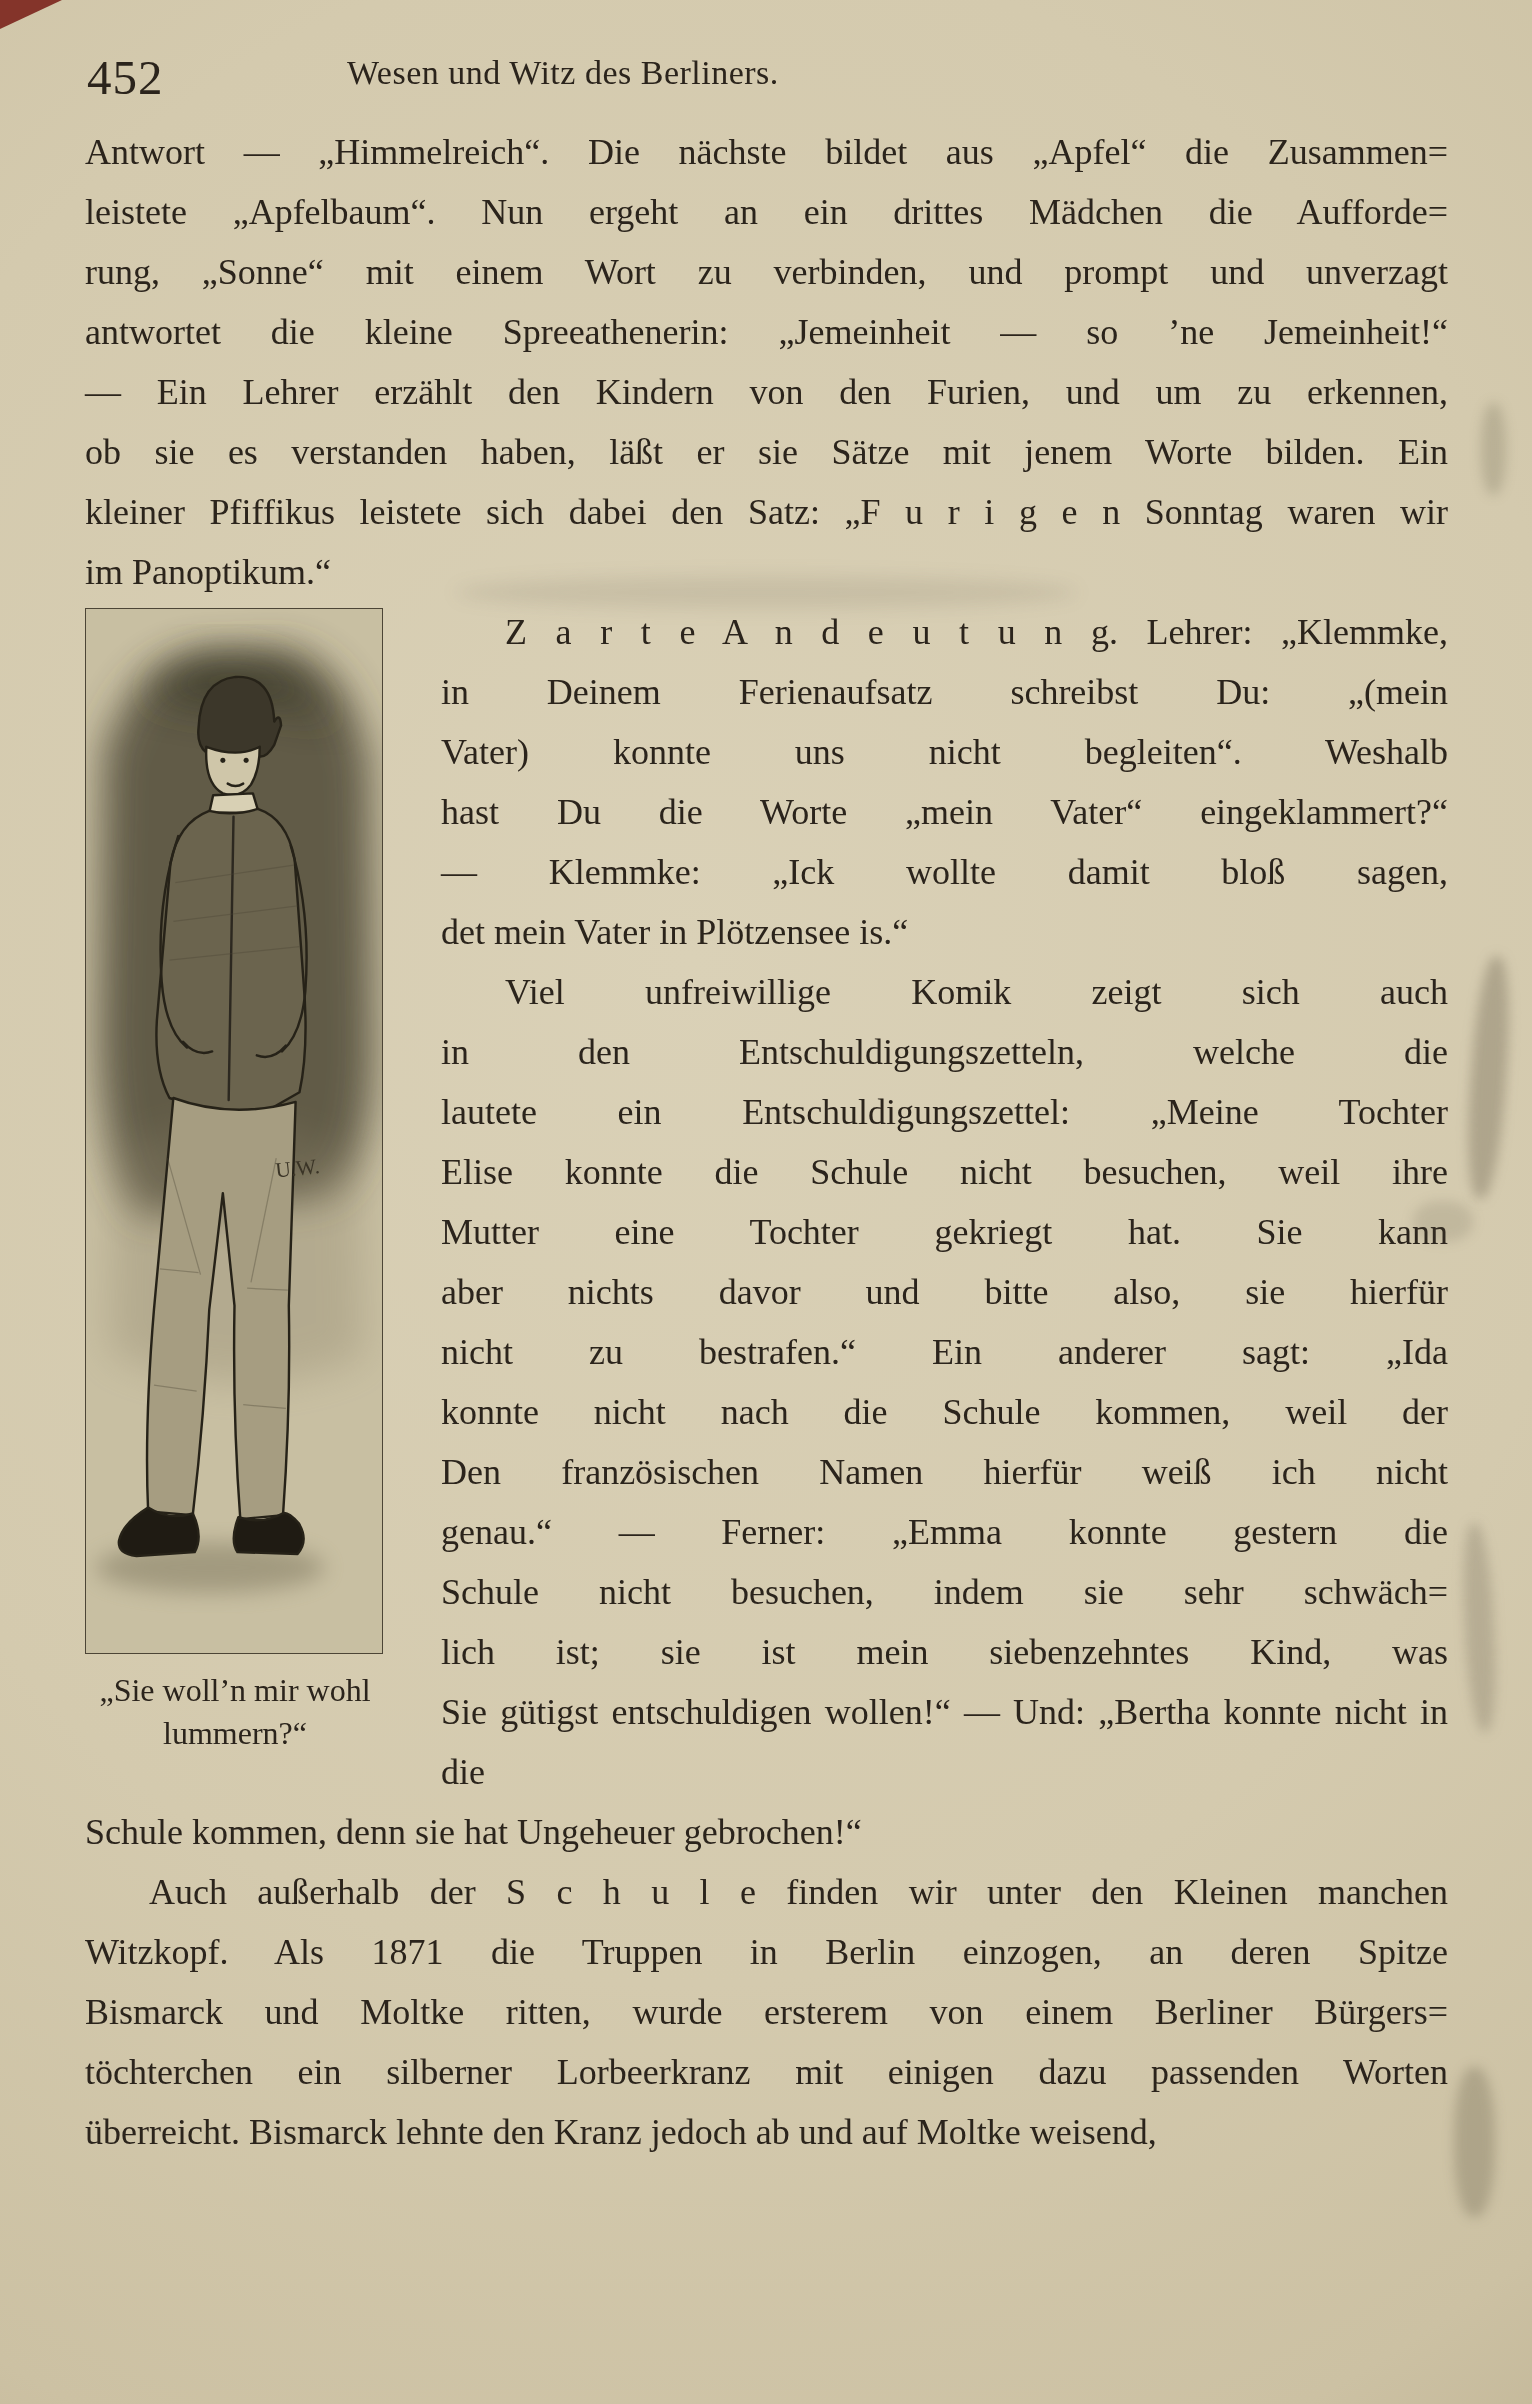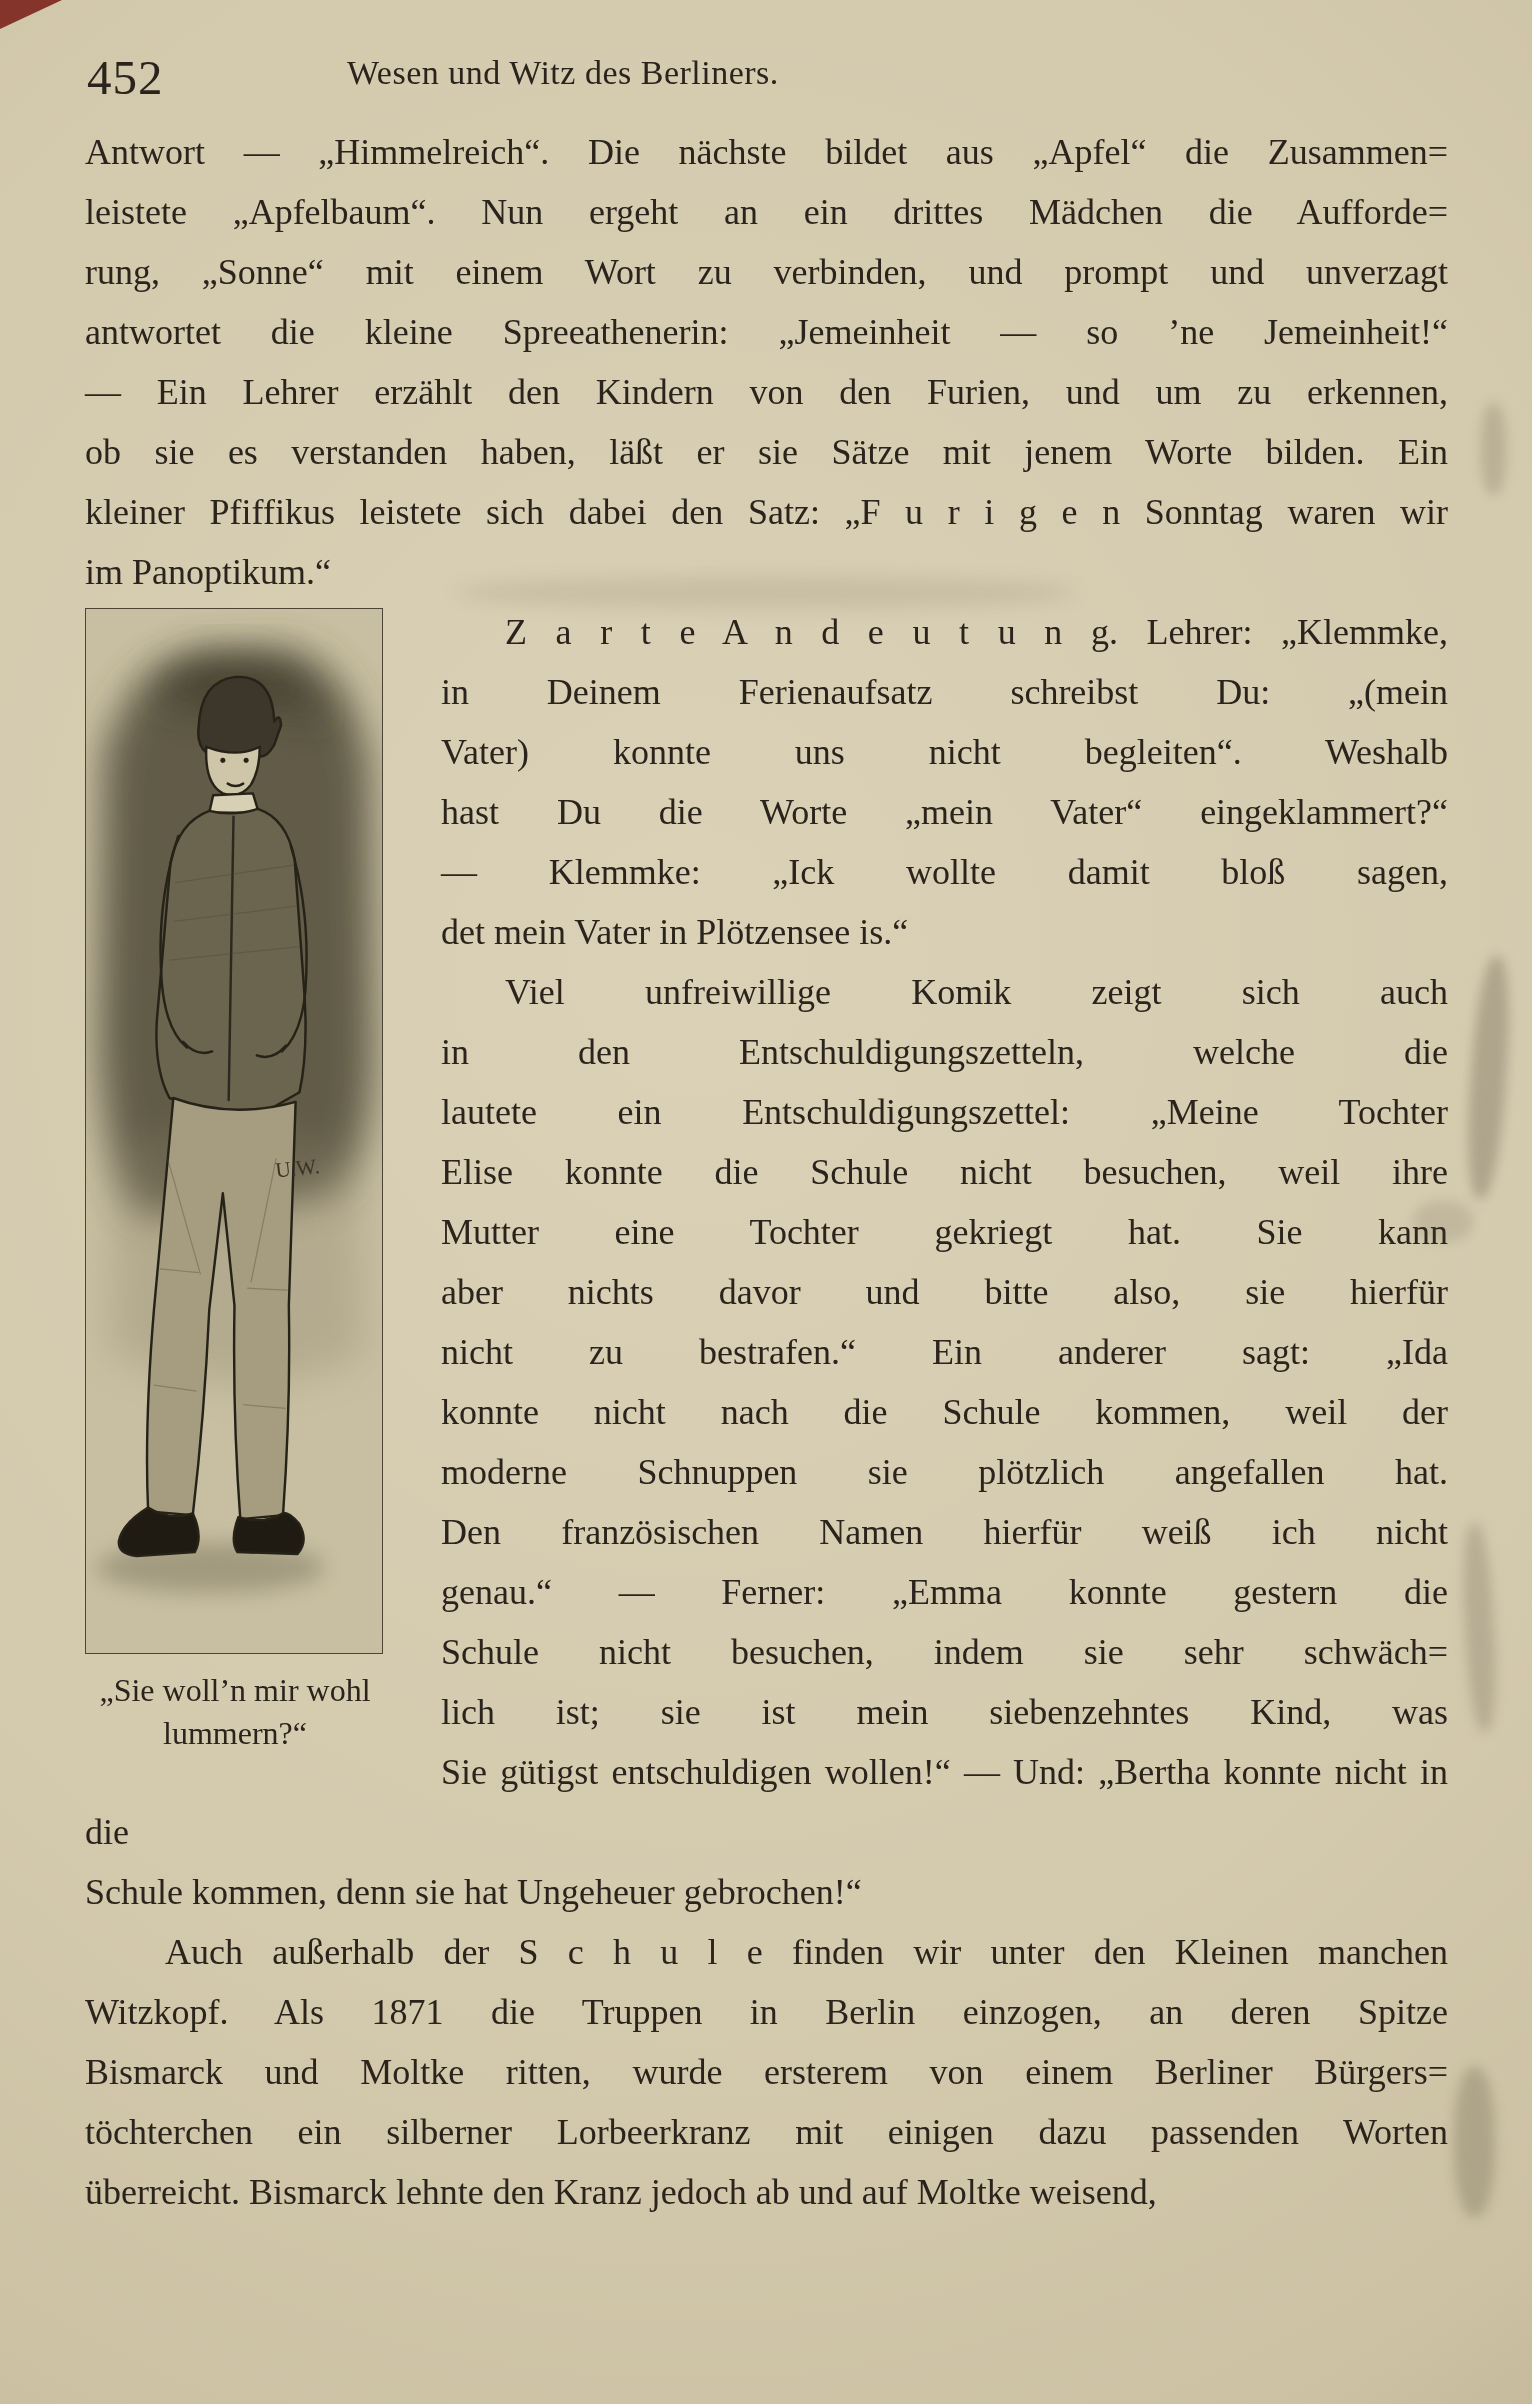--- a/index.html
+++ b/index.html
@@ -12,21 +12,21 @@
   }
   .corner-mark{position:absolute;left:0;top:0;width:0;height:0;
     border-top:29px solid #7b241c;border-right:62px solid transparent;opacity:.9;}
   .pageno{position:absolute;left:87px;top:49px;font-size:49px;letter-spacing:1px;}
   .running-title{position:absolute;left:347px;top:54px;font-size:34px;letter-spacing:0.5px;}
   .content{position:absolute;left:85px;top:122px;width:1363px;
     font-size:36px;line-height:60px;}
   .para{text-align:justify;}
   .line{text-align:justify;text-align-last:justify;}
   .para .line:last-child{text-align-last:left;}
-  .para.indent-first .line:first-child{text-indent:64px;padding-left:16px;}
+  .para.indent-first .line:first-child{text-indent:64px;}
   .figure{float:left;width:300px;margin:5.8px 56px 19.4px 0;}
   .img-frame{width:296px;height:1044px;border:1.9px solid #4c4536;
     box-sizing:content-box;background:#c8bfa2;overflow:hidden;}
   .img-frame svg{display:block;}
   .caption{margin:15.5px 0 0 0;font-size:32px;line-height:43px;}
   .caption .line{text-align:left;text-align-last:center;}
   .ghost{position:absolute;border-radius:45%;filter:blur(5.8px);pointer-events:none;}
   .g1{left:1471px;top:956px;width:35px;height:243px;background:rgba(92,85,66,.32);transform:rotate(4deg);}
   .g2{left:1465px;top:1523px;width:29px;height:209px;background:rgba(92,85,66,.24);transform:rotate(-3deg);}
   .g3{left:1454px;top:2067px;width:41px;height:150px;background:rgba(92,85,66,.28);}
@@ -129,21 +129,20 @@
       </div>
     <div class="para indent-first">
         <div class="line">Viel unfreiwillige Komik zeigt sich auch</div>
         <div class="line">in den Entschuldigungszetteln, welche die</div>
         <div class="line">lautete ein Entschuldigungszettel: „Meine Tochter</div>
         <div class="line">Elise konnte die Schule nicht besuchen, weil ihre</div>
         <div class="line">Mutter eine Tochter gekriegt hat. Sie kann</div>
         <div class="line">aber nichts davor und bitte also, sie hierfür</div>
         <div class="line">nicht zu bestrafen.“ Ein anderer sagt: „Ida</div>
         <div class="line">konnte nicht nach die Schule kommen, weil der</div>
-        <div class="line">moderne Schnuppen sie plötzlich angefallen hat.</div>
         <div class="line">Den französischen Namen hierfür weiß ich nicht</div>
         <div class="line">genau.“ — Ferner: „Emma konnte gestern die</div>
         <div class="line">Schule nicht besuchen, indem sie sehr schwäch=</div>
         <div class="line">lich ist; sie ist mein siebenzehntes Kind, was</div>
         <div class="line">Sie gütigst entschuldigen wollen!“ — Und: „Bertha konnte nicht in die</div>
         <div class="line">Schule kommen, denn sie hat Ungeheuer gebrochen!“</div>
       </div>
     <div class="para indent-first">
         <div class="line">Auch außerhalb der S c h u l e finden wir unter den Kleinen manchen</div>
         <div class="line">Witzkopf. Als 1871 die Truppen in Berlin einzogen, an deren Spitze</div>

